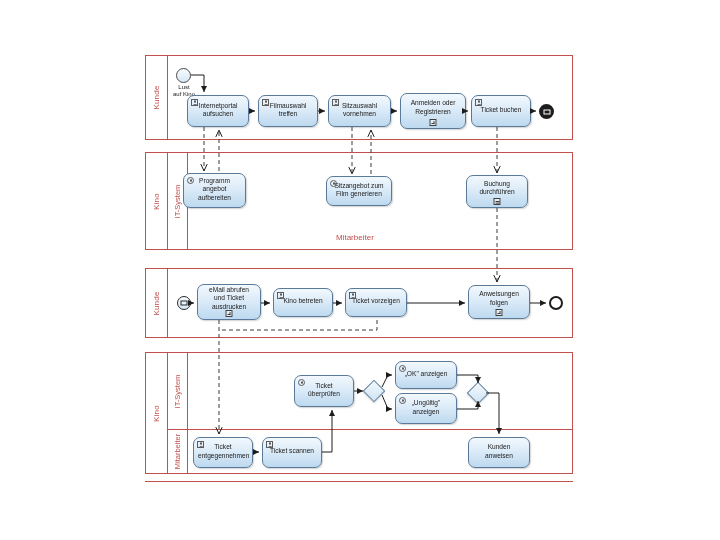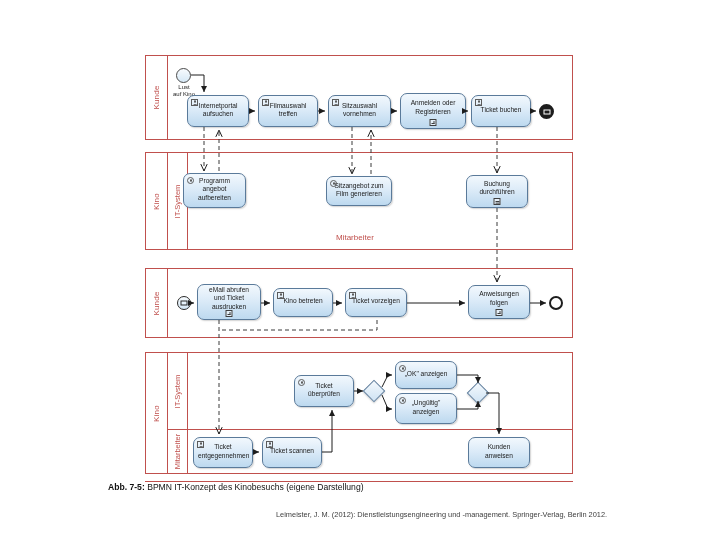--- a/index.html
+++ b/index.html
@@ -448,20 +448,15 @@
       <path d="M371,174 L371,130" marker-end="url(#arrowOpen)"></path>
       <path d="M497,127 L497,173" marker-end="url(#arrowOpen)"></path>
       <path d="M497,208 L497,282" marker-end="url(#arrowOpen)"></path>
       <path d="M219,320 L219,434" marker-end="url(#arrowOpen)"></path>
       <path d="M377,320 L377,330 L219,330"></path>
     </g>
   </svg>
 
   <div class="caption-rule" style="left:145px; top:481px; width:428px;"></div>
 
-  <div class="caption" style="left:108px; top:482px;">
-    <b>Abb. 7-5:</b>
-    <span>BPMN IT-Konzept des Kinobesuchs (eigene Darstellung)</span>
-  </div>
-
-  <div class="source" style="left:276px; top:510px;">Leimeister, J. M. (2012): Dienstleistungsengineering und -management. Springer-Verlag, Berlin 2012.</div>
+
 
 </div>
 
 </body></html>

